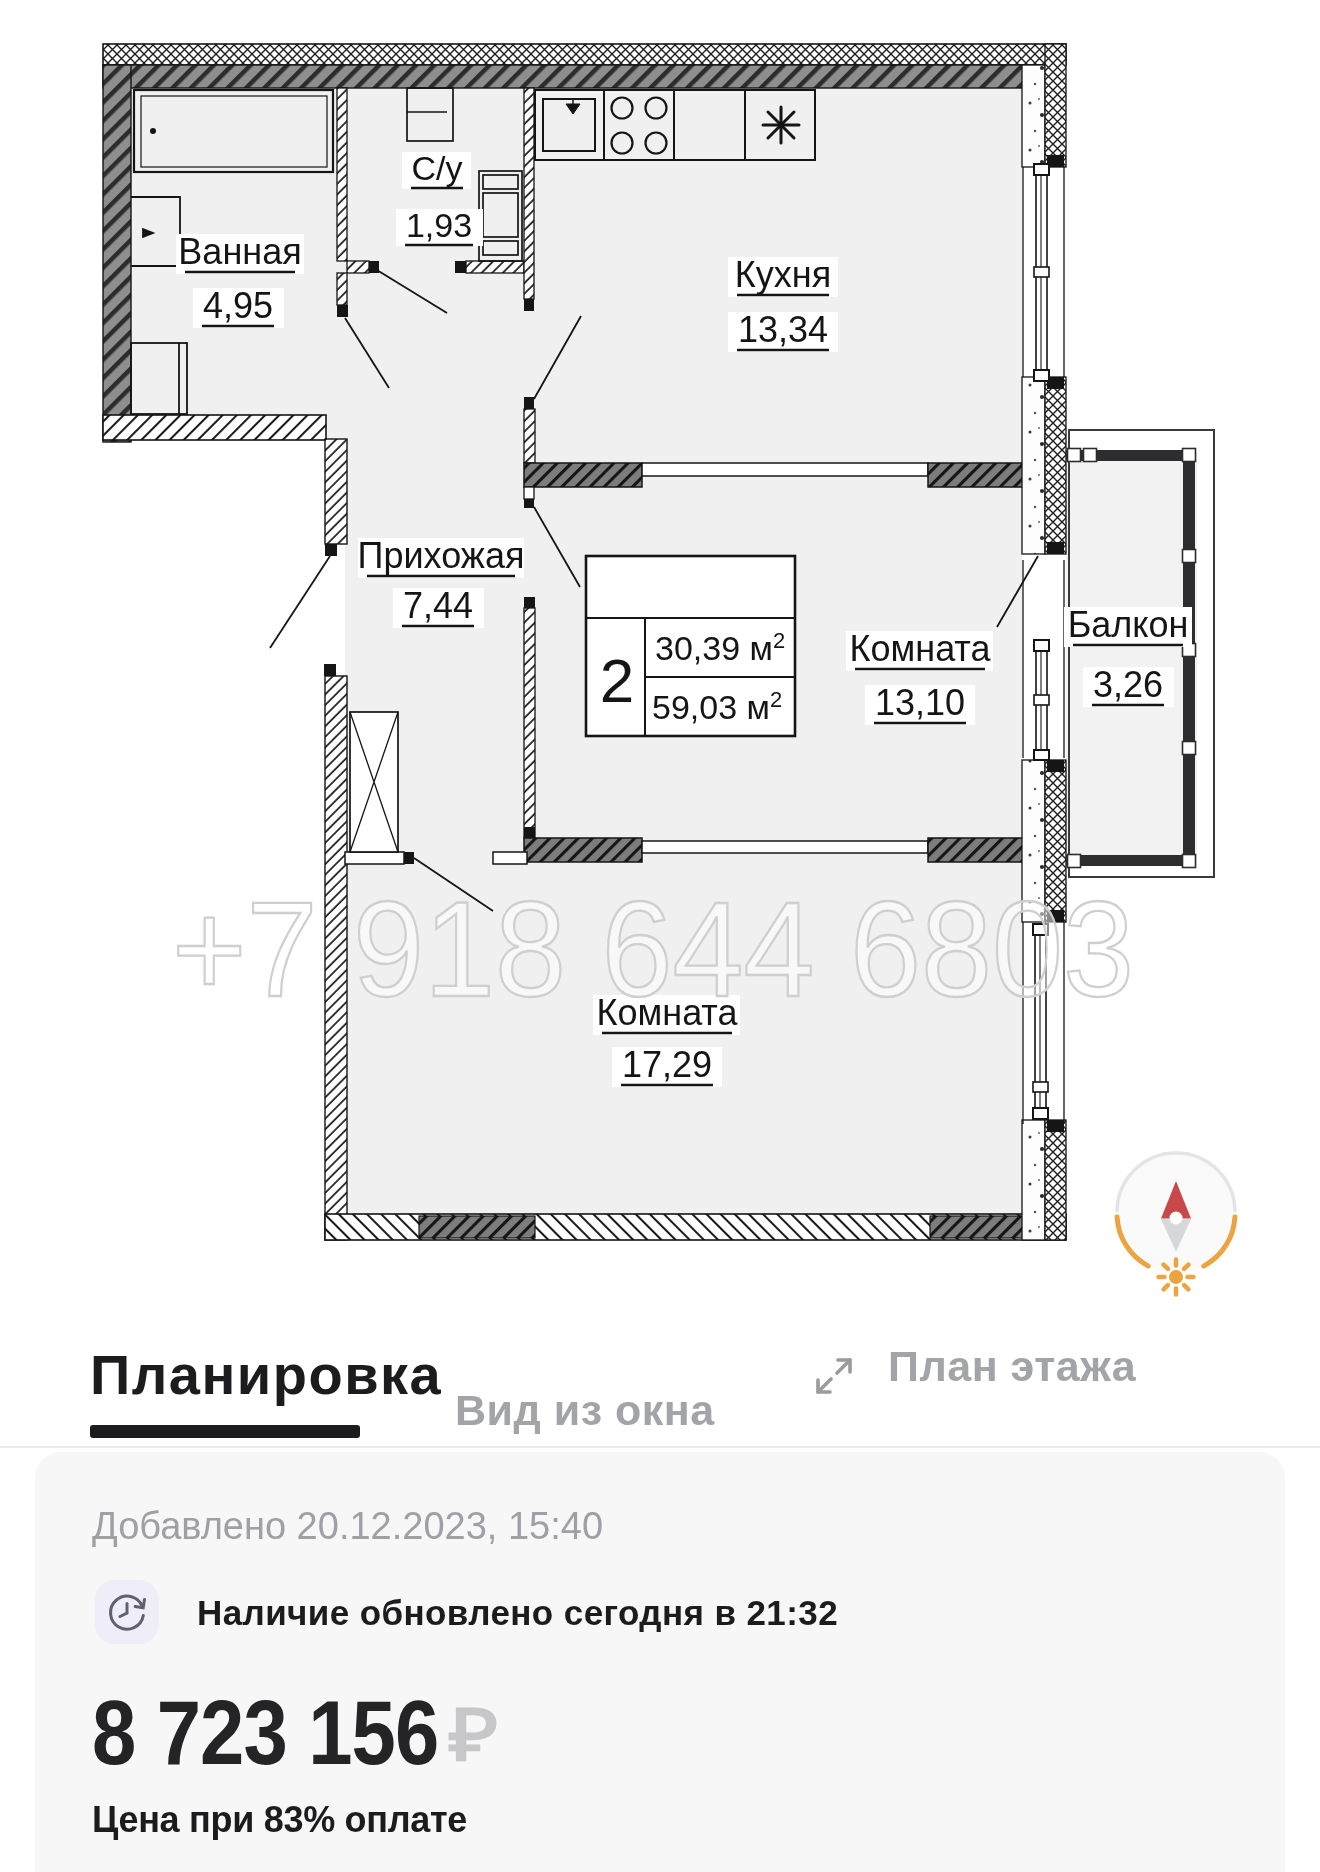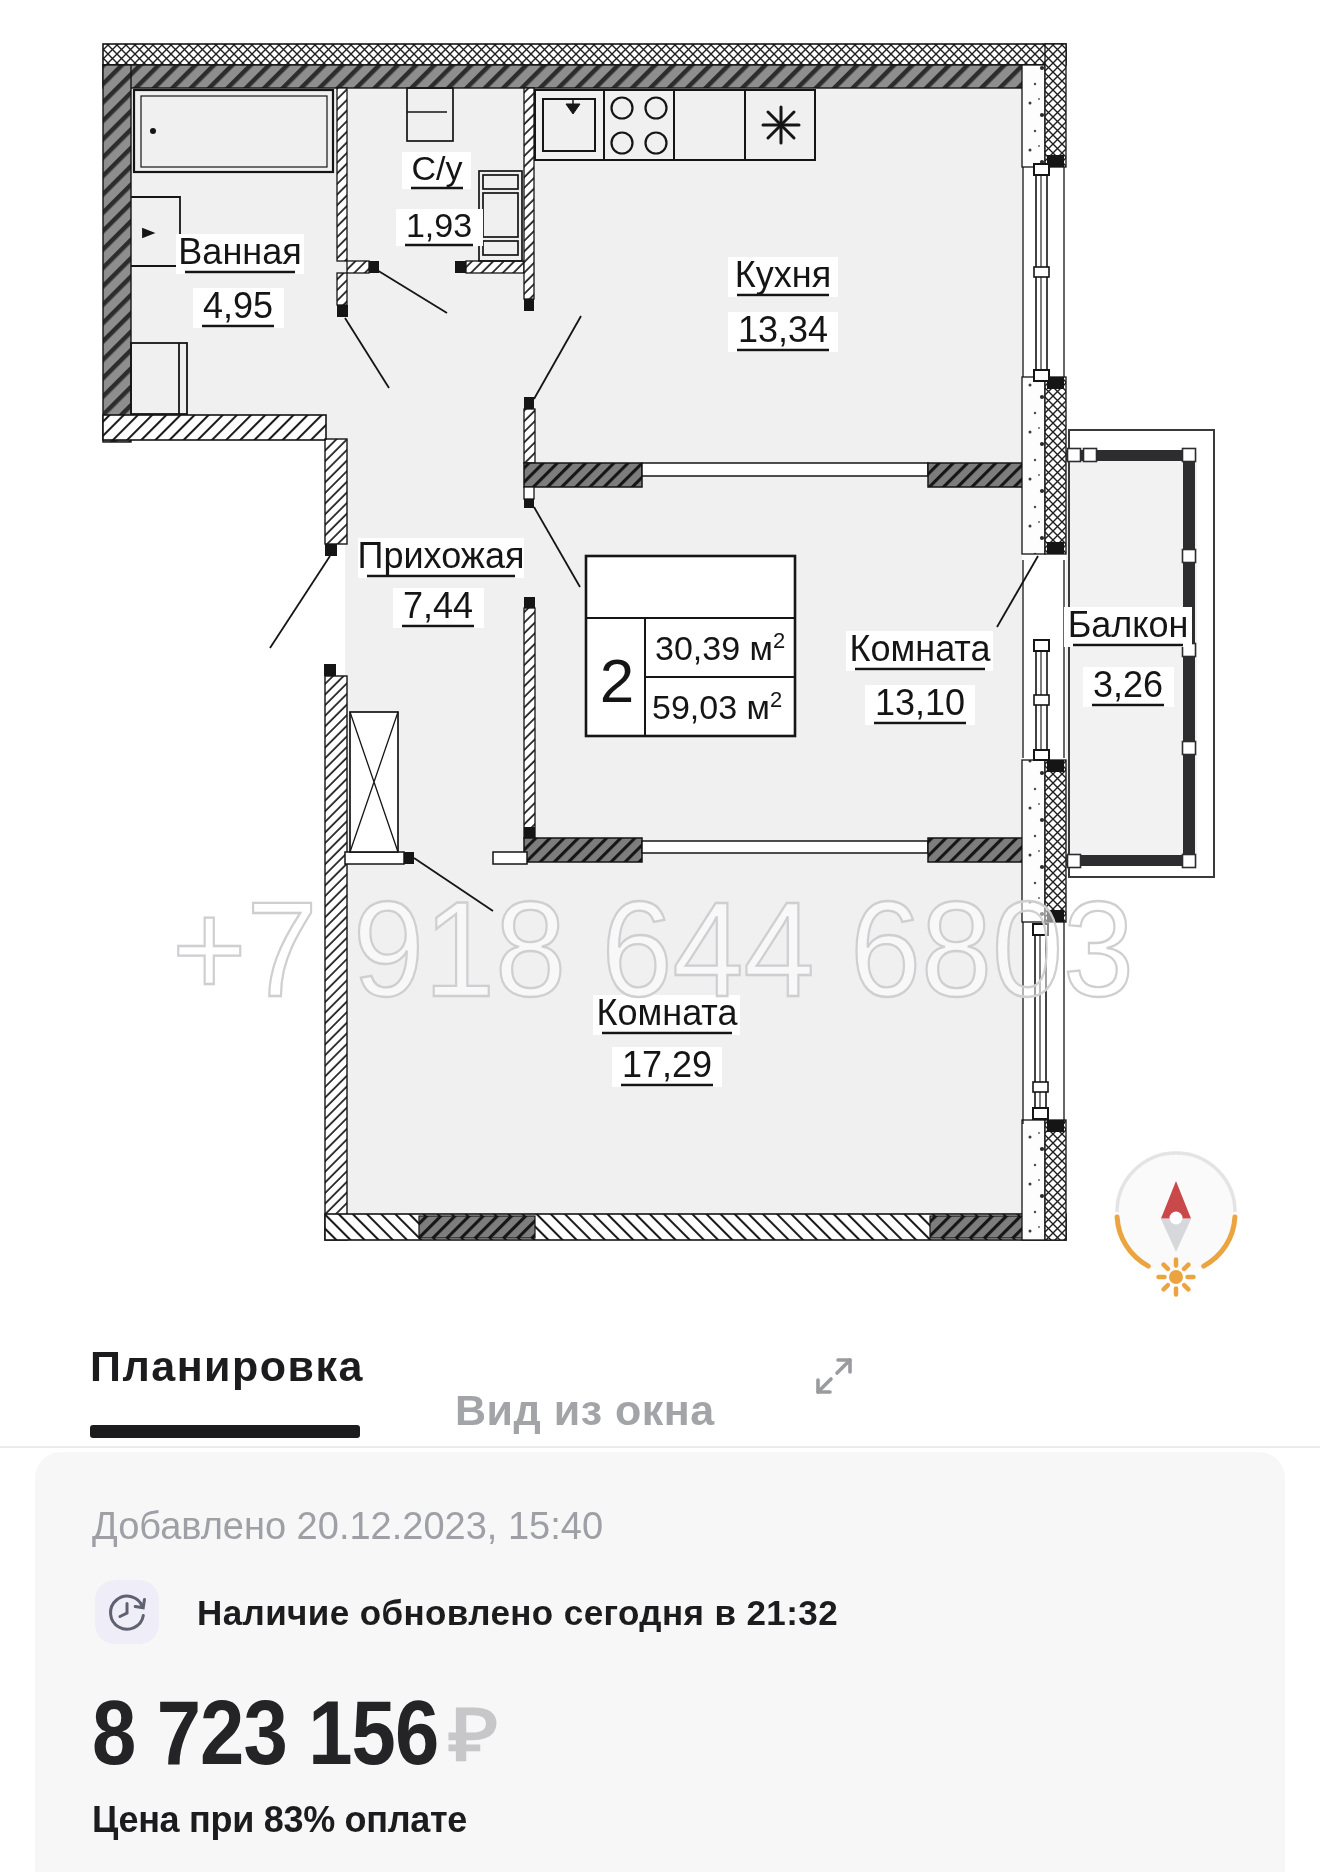--- a/index.html
+++ b/index.html
@@ -1,17 +1,17 @@
 <!DOCTYPE html>
 <html><head>
 <meta charset="utf-8">
 <style>
   html,body{margin:0;padding:0;background:#fff;font-family:"Liberation Sans",sans-serif;}
   .page{position:relative;width:1320px;height:1872px;overflow:hidden;background:#fff;}
-  .tab-active{position:absolute;left:90px;top:1342px;font-size:43px;font-weight:bold;color:#1c1c1e;letter-spacing:1.5px;}
+  .tab-active{position:absolute;left:90px;top:1342px;font-size:56px;font-weight:bold;color:#1c1c1e;letter-spacing:1.5px;}
   .tab-bar{position:absolute;left:90px;top:1425px;width:270px;height:13px;background:#1c1c1e;border-radius:3px;}
   .tab-gray{position:absolute;top:1342px;font-size:43px;font-weight:bold;color:#a3a4a8;letter-spacing:0.5px;}
   .divider{position:absolute;left:0;top:1446px;width:1320px;height:2px;background:#ebebed;}
   .card{position:absolute;left:35px;top:1452px;width:1250px;height:420px;background:#f7f7f8;border-radius:26px 26px 0 0;}
   .added{position:absolute;left:92px;top:1505px;font-size:38px;color:#9fa0a6;text-align:center;}
   .clockbox{position:absolute;left:95px;top:1580px;width:64px;height:64px;border-radius:20px;background:#eeedf8;}
   .avail{position:absolute;left:197px;top:1593px;font-size:35px;font-weight:bold;color:#1c1c1e;letter-spacing:0.4px;text-align:center;}
   .price{position:absolute;left:92px;top:1682px;font-size:90px;font-weight:900;color:#242427;letter-spacing:-1px;transform:scaleX(0.885);transform-origin:0 0;white-space:nowrap;}
   .rub{position:absolute;left:449px;top:1683px;font-size:72px;font-weight:bold;color:#c7c7ca;transform:scaleX(1.18);transform-origin:0 0;}
   .payline{position:absolute;left:92px;top:1799px;font-size:36px;font-weight:bold;color:#1c1c1e;letter-spacing:-0.3px;}
@@ -415,20 +415,21 @@
   
   <svg style="position:absolute;left:810px;top:1352px;" width="48" height="48" viewBox="0 0 48 48">
     <g stroke="#9a9b9f" stroke-width="3.6" fill="none" stroke-linecap="round" stroke-linejoin="round">
       <path d="M28 8 L40 8 L40 20"></path>
         <path d="M40 8 L27 21"></path>
       <path d="M20 40 L8 40 L8 28"></path>
         <path d="M8 40 L21 27"></path>
     </g>
   </svg>
   
+  <div class="tab-gray" style="left:888px;">План этажа</div>
   
   <div class="divider"></div>
   
   <div class="card"></div>
   
   <div class="added">Добавлено 20.12.2023, 15:40</div>
   
   <div class="clockbox"></div>
   <svg style="position:absolute;left:106px;top:1591px;" width="42" height="42" viewBox="0 0 42 42">
     <g stroke="#5f6070" stroke-width="3" fill="none" stroke-linecap="round">

